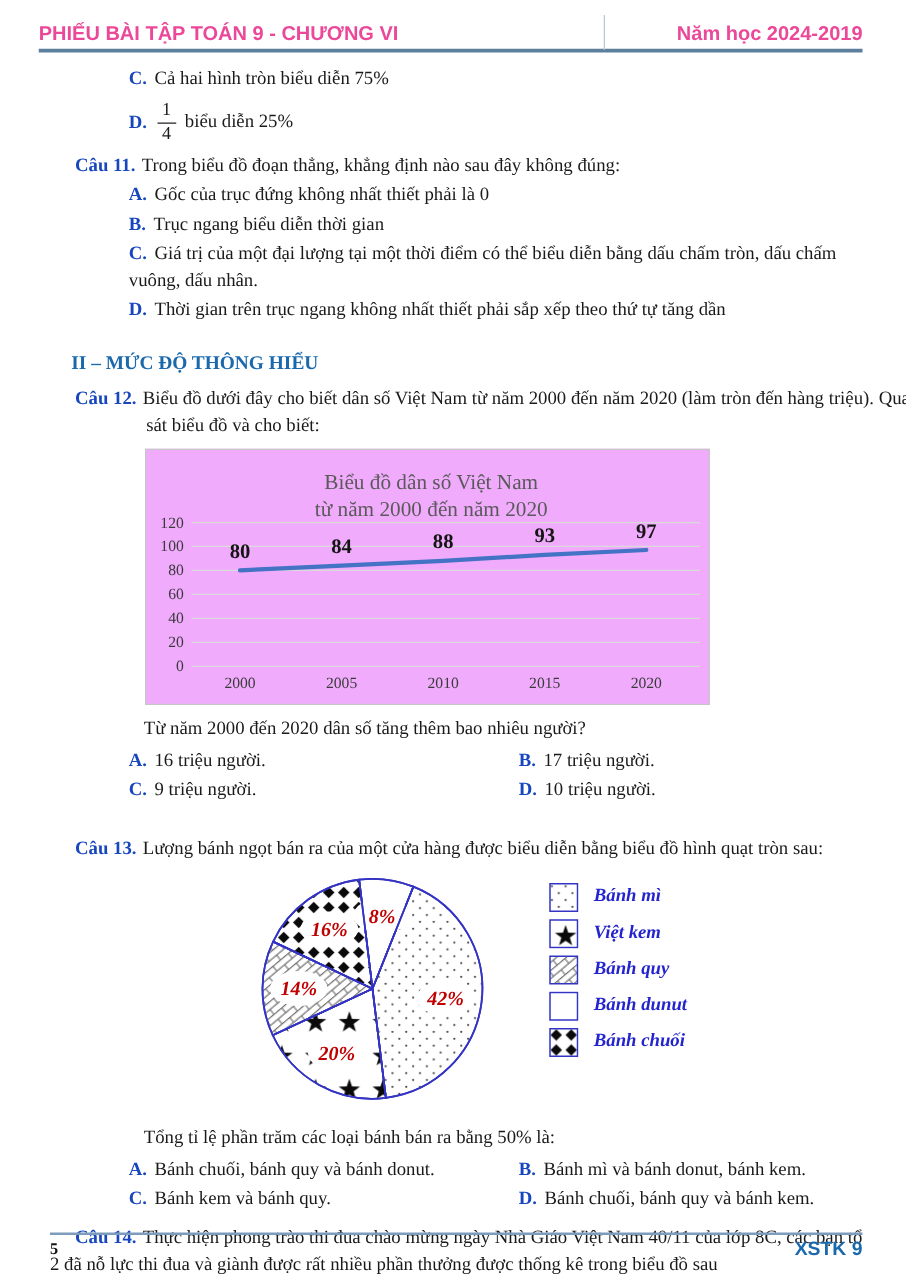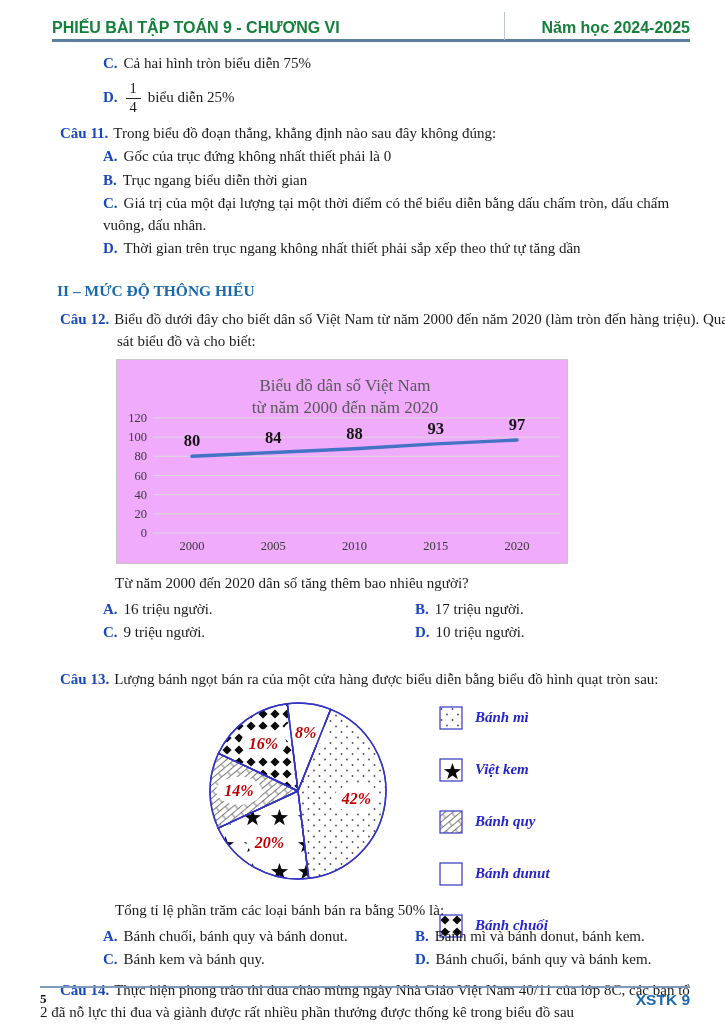--- a/index.html
+++ b/index.html
@@ -1,23 +1,23 @@
 <!DOCTYPE html>
 <html><head>
 <meta charset="utf-8">
 <style>
   html,body{margin:0;padding:0;background:#fff;}
   .page{position:relative;width:725px;height:1024px;background:#fff;overflow:hidden;
         font-family:"Liberation Serif",serif;font-size:15px;color:#1a1a1a;}
 
   
-  .hdr{position:absolute;left:52px;right:35px;top:10px;height:27px;
+  .hdr{position:absolute;left:31px;right:35px;top:10px;height:27px;
        border-bottom:3px solid #5d7f9e;display:flex;justify-content:space-between;
        align-items:flex-end;padding-bottom:2px;
-       font-family:"Liberation Sans",sans-serif;font-weight:bold;font-size:16px;color:#15803d;}
+       font-family:"Liberation Sans",sans-serif;font-weight:bold;font-size:16px;color:#ec4899;}
   .hdr-divider{position:absolute;left:452px;top:2px;bottom:-1px;width:1px;background:#b9c6d6;}
 
   
   .main{position:absolute;top:44px;left:0;right:0;}
   .optline{margin:9px 0 0 103px;width:587px;line-height:21px;}
   .qpar{margin:8px 0 0 60px;width:630px;line-height:22px;}
   .qlbl{color:#1847bd;font-weight:bold;margin-right:5px;}
   .olbl{color:#1847bd;font-weight:bold;margin-right:6px;}
   .optcol{margin:2px 0 0 103px;width:587px;line-height:21.5px;}
   .section{margin:20px 0 0 57px;font-weight:bold;color:#1b69ad;font-size:15.5px;line-height:22px;}
@@ -32,21 +32,21 @@
   .frac .num{display:block;border-bottom:1.3px solid #222;padding:0 4px 1px;}
   .frac .den{display:block;padding-top:1px;}
 
   
   .chartbox{margin:7px 0 0 116px;width:450px;height:203px;border:1px solid #c6c6c6;background:#f0abfc;}
   .chartbox svg{display:block;font-family:"Liberation Serif",serif;}
 
   
   .pierow{margin:6px 0 0 185px;display:flex;align-items:flex-start;height:196px;}
   .pierow svg{display:block;font-family:"Liberation Serif",serif;}
-  .legend{margin:10px 0 0 24px;display:flex;flex-direction:column;gap:28px;}
+  .legend{margin:10px 0 0 24px;display:flex;flex-direction:column;gap:5px;}
   .legend-item{display:flex;align-items:center;gap:12px;}
   .legend-item span{color:#2424cf;font-weight:bold;font-style:italic;font-size:15px;
                     font-family:"Liberation Serif",serif;}
 
   
   .q14{margin:9px 0 0 40px;width:650px;line-height:22px;text-indent:20px;}
 
   
   .ftr{position:absolute;left:40px;right:35px;top:986px;border-top:2.5px solid #7d9cbd;
        display:flex;justify-content:space-between;align-items:flex-start;padding-top:3px;}
@@ -54,21 +54,21 @@
   .ftr .bk{font-family:"Liberation Sans",sans-serif;font-weight:bold;font-size:15.5px;color:#1b69ad;}
 </style>
 </head>
 <body>
 
 <div class="page">
 
   <div class="hdr">
     <span>PHIẾU BÀI TẬP TOÁN 9 - CHƯƠNG VI</span>
     <span class="hdr-divider"></span>
-    <span>Năm học 2024-2025</span>
+    <span>Năm học 2024-2019</span>
   </div>
 
   <div class="main">
 
     <div class="optline">
       <span class="olbl">C.</span><span>Cả hai hình tròn biểu diễn 75%</span>
     </div>
     <div class="optline" style="margin-top:7px">
       <span class="olbl">D.</span><span class="frac"><span class="num">1</span><span class="den">4</span></span><span>biểu diễn 25%</span>
     </div>

